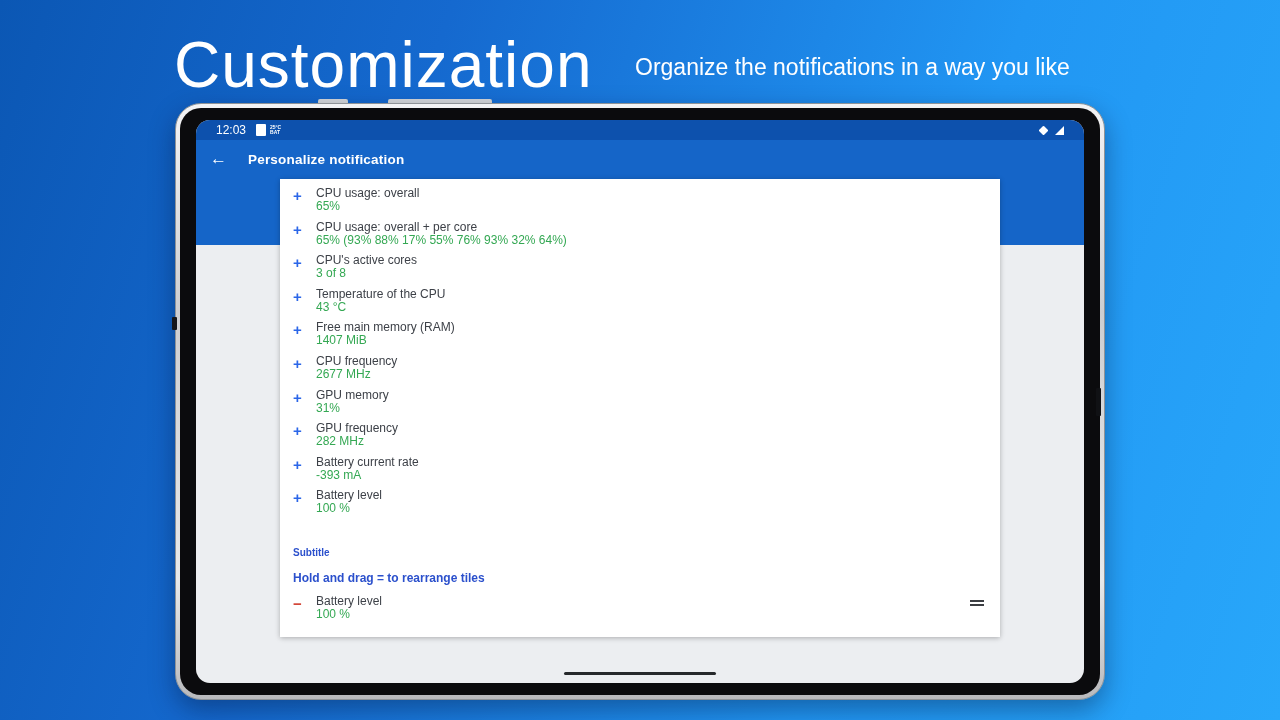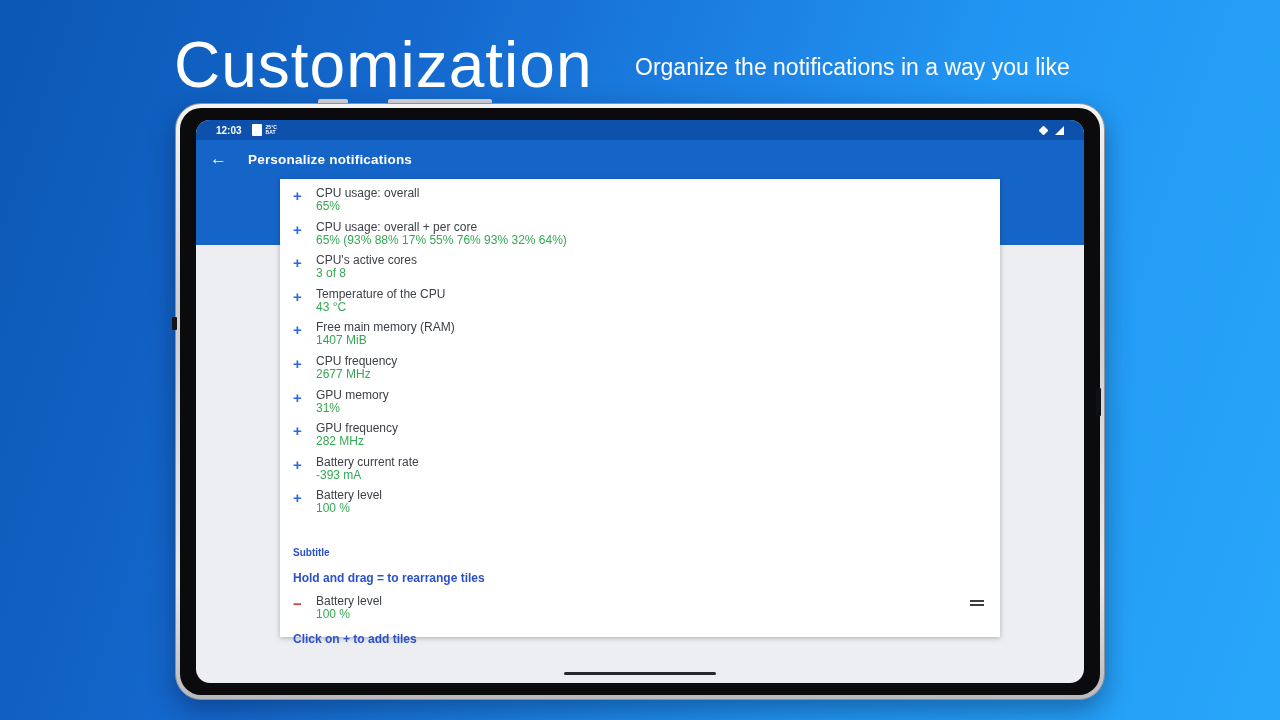--- a/index.html
+++ b/index.html
@@ -18,21 +18,21 @@
   .tablet{position:absolute;left:175px;top:103px;width:930px;height:597px;z-index:1;}
   .frame{position:absolute;inset:0;border-radius:26px;border:1px solid #8f9397;
     background:linear-gradient(180deg,#f4f4f5,#cdced1 35%,#e8e9ea 80%,#b9babd);
     box-shadow:0 10px 26px rgba(0,15,50,.38);}
   .bezel{position:absolute;inset:5px;border-radius:21px;background:#0b0b0d;}
   .screen{position:absolute;left:21px;top:17px;right:21px;bottom:17px;border-radius:14px;background:#eceef1;overflow:hidden;}
   .side-nub-left{position:absolute;left:172px;top:317px;width:5px;height:13px;background:#15161a;border-radius:1px;z-index:2;}
   .side-nub-right{position:absolute;left:1096px;top:388px;width:5px;height:28px;background:#101114;border-radius:1px;z-index:2;}
   
   .statusbar{height:20px;background:#0d51ad;display:flex;align-items:center;padding:0 20px;color:#fff;}
-  .sb-time{font-size:10px;font-weight:700;}
+  .sb-time{font-size:12px;font-weight:400;}
   .sb-batt{width:10px;height:12px;background:#fff;border-radius:1px;margin-left:10px;}
   .sb-widget{display:flex;flex-direction:column;margin-left:4px;font-size:5px;line-height:5px;font-weight:700;}
   .sb-right{margin-left:auto;display:flex;align-items:center;}
   .sb-diamond{width:7px;height:7px;background:#fff;transform:rotate(45deg);border-radius:1px;}
   .sb-signal{width:0;height:0;border-left:9px solid transparent;border-bottom:9px solid #fff;margin-left:8px;}
   
   .appbar{height:38px;background:#1565c8;display:flex;align-items:center;color:#fff;padding:0 14px;}
   .back{font-size:17px;width:24px;cursor:pointer;}
   .appbar-title{font-size:13.5px;font-weight:700;margin-left:14px;letter-spacing:.2px;}
   .header-ext{height:67px;background:#1565c8;}
@@ -78,21 +78,21 @@
         <span>BAT</span>
       </span>
       <span class="sb-right">
         <span class="sb-diamond"></span>
         <span class="sb-signal"></span>
       </span>
     </div>
 
     <div class="appbar">
       <span class="back">←</span>
-      <span class="appbar-title">Personalize notifications</span>
+      <span class="appbar-title">Personalize notification</span>
     </div>
     <div class="header-ext"></div>
 
     <div class="card">
       <div class="rows">
         <div class="row">
           <span class="plus">+</span>
           <div>
               <div class="rowtitle">CPU usage: overall</div>
           <div class="rowvalue">65%</div>
@@ -172,18 +172,17 @@
             <div class="rowtitle">Battery level</div>
         <div class="rowvalue">100 %</div>
           </div>
         <div class="sel-spacer"></div>
         <span class="drag-handle">
             <i></i>
             <i></i>
           </span>
       </div>
 
-      <div class="hint">Click on + to add tiles</div>
     </div>
 
     <div class="homebar"></div>
   </div>
 </div>
 
 </body></html>

